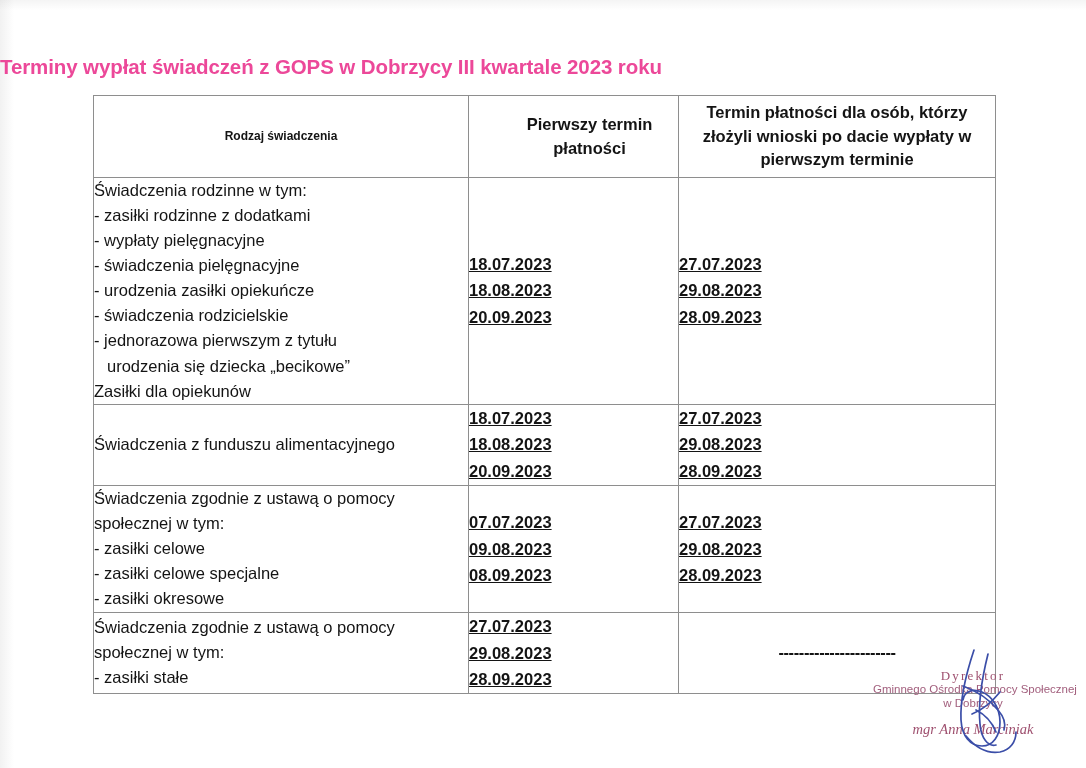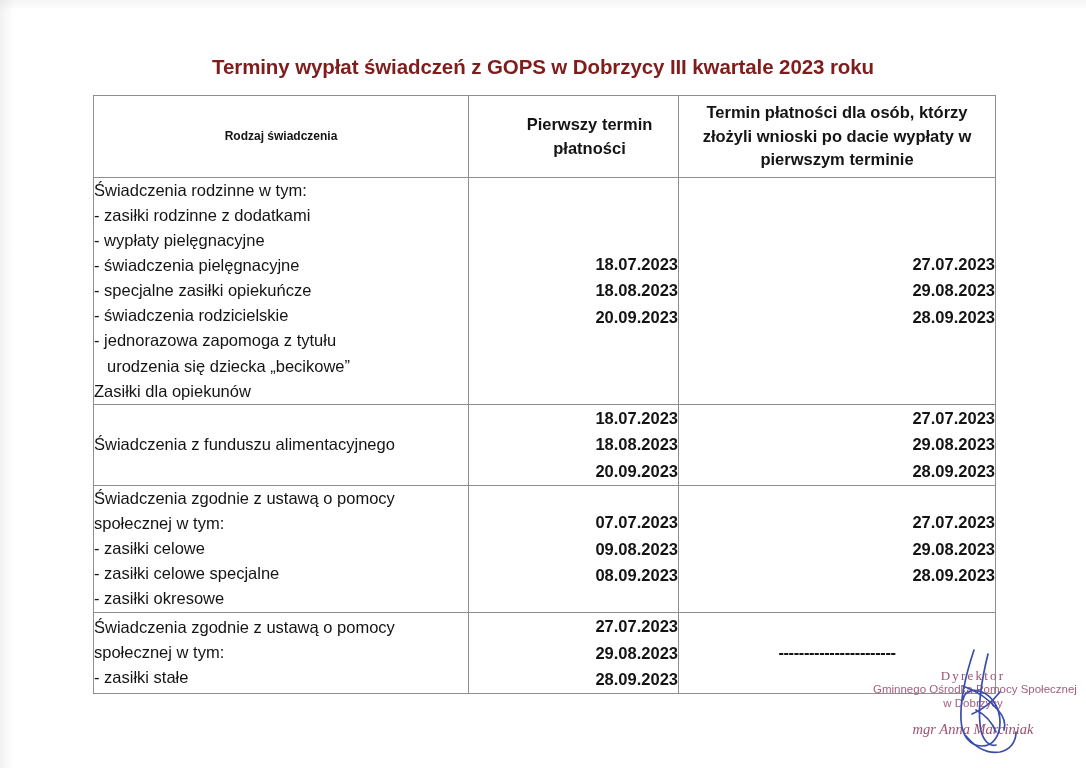--- a/index.html
+++ b/index.html
@@ -37,25 +37,24 @@
     position: relative;
     width: 1086px;
     height: 768px;
   }
 
   .doc-title {
     position: absolute;
     left: 0;
     top: 55px;
     width: 1086px;
-    text-align: center;
     font-size: 20.5px;
     font-weight: bold;
     letter-spacing: -0.1px;
-    color: #7f1d1d;
+    color: #ec4899;
   }
 
   .table-wrap {
     position: absolute;
     left: 93px;
     top: 95px;
     width: 902px;
   }
 
   table.sched {
@@ -97,26 +96,27 @@
     color: #141414;
   }
   td.kind.mid {
     vertical-align: middle;
     margin-top: 40px;
   }
   td.kind .ln { display: block; white-space: pre; }
   td.kind .ln.indent { padding-left: 13px; }
 
   td.dates {
-    text-align: right;
+    text-align: left;
     font-size: 16.5px;
     font-weight: bold;
     line-height: 1.62;
     color: #141414;
     vertical-align: middle;
+    text-decoration: underline;
   }
   td.dates .d { display: block; }
 
   td.dashline {
     text-align: center;
     font-size: 16.5px;
     font-weight: bold;
     letter-spacing: -0.4px;
     color: #141414;
     vertical-align: middle;
@@ -200,23 +200,23 @@
 złożyli wnioski po dacie wypłaty w
 pierwszym terminie</td>
         </tr>
 
         <tr class="r1">
           <td class="kind">
             <span class="ln">Świadczenia rodzinne w tym:</span>
             <span class="ln">- zasiłki rodzinne z dodatkami</span>
             <span class="ln">- wypłaty pielęgnacyjne</span>
             <span class="ln">- świadczenia pielęgnacyjne</span>
-            <span class="ln">- specjalne zasiłki opiekuńcze</span>
+            <span class="ln">- urodzenia zasiłki opiekuńcze</span>
             <span class="ln">- świadczenia rodzicielskie</span>
-            <span class="ln">- jednorazowa zapomoga z tytułu</span>
+            <span class="ln">- jednorazowa pierwszym z tytułu</span>
             <span class="ln indent">urodzenia się dziecka „becikowe”</span>
             <span class="ln">Zasiłki dla opiekunów</span>
           </td>
           <td class="dates">
             <span class="d">18.07.2023</span>
             <span class="d">18.08.2023</span>
             <span class="d">20.09.2023</span>
           </td>
           <td class="dates">
             <span class="d">27.07.2023</span>

